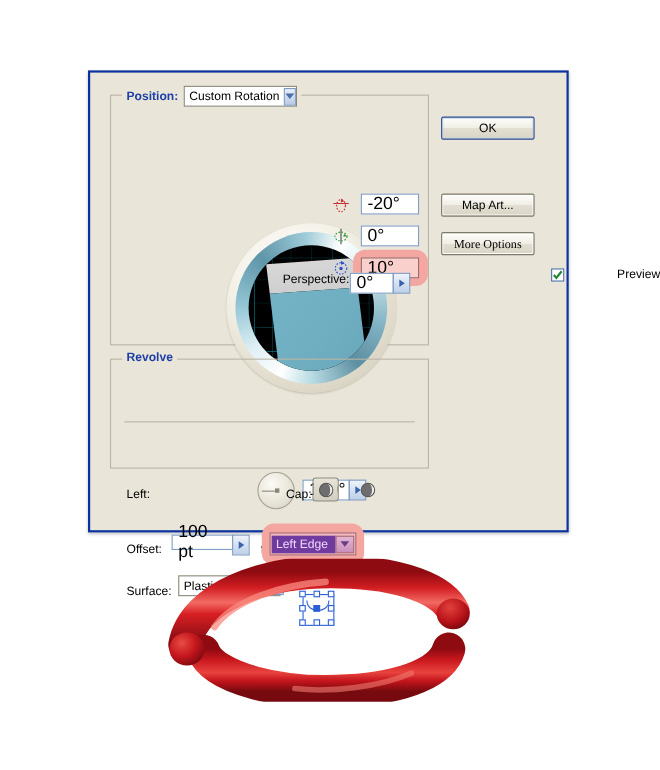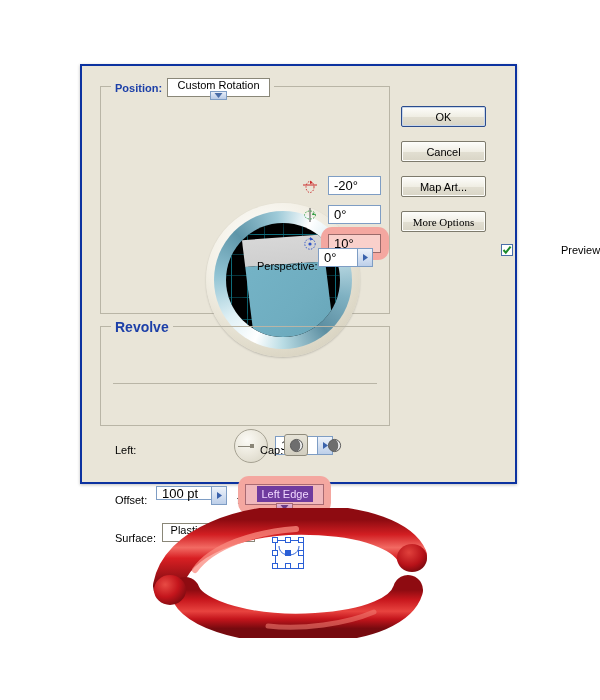--- a/index.html
+++ b/index.html
@@ -33,44 +33,44 @@
 
   
   .group{
     position:absolute;
     border:1px solid #b9b5a6;
     background:transparent;
   }
   .group > .glabel{
     position:absolute;top:-8px;left:10px;
     background:#e9e5d8;padding:0 4px;
-    color:#1c3fa8;font-size:14px;font-weight:bold;
+    color:#1c3fa8;font-size:11px;font-weight:bold;
     white-space:nowrap;
   }
   .grouphdr{
     position:absolute;top:-9px;left:10px;
     background:#e9e5d8;padding:0 4px;
     display:flex;align-items:center;gap:5px;
     white-space:nowrap;
   }
   .grouphdr .lbl{color:#1c3fa8;font-size:11px;font-weight:bold;}
 
   
   .txtfield{
     background:#fff;border:1px solid #7e9dc4;
     box-sizing:border-box;
-    font-size:13px;color:#000;
+    font-size:16px;color:#000;
     display:flex;align-items:center;
     padding:0 5px;
   }
   .selbox{
     background:#fff;border:1px solid #8a8778;
     box-sizing:border-box;height:18px;
     display:flex;align-items:center;
-    font-size:11px;color:#000;flex-direction:column;
+    font-size:11px;color:#000;
   }
   .selbox .txt{padding:0 4px 0 4px;flex:1;white-space:nowrap;}
   .selarrow{
     width:17px;height:16px;margin-right:1px;
     background:linear-gradient(to bottom,#e8eef8,#b9cbe6);
     border:1px solid #7e9dc4;box-sizing:border-box;
     display:flex;align-items:center;justify-content:center;
   }
   .selarrow svg{display:block;}
   .stepbtn{
@@ -240,21 +240,21 @@
 
     <div class="txtfield" style="left:246px;top:139px;width:53px;height:19px;position:absolute;">
       <span>0°</span>
     </div>
 
     <div class="hl" style="left:239px;top:161px;width:68px;height:33px;"></div>
     <div class="txtfield" style="left:246px;top:168px;width:53px;height:19px;position:absolute;background:#f9d0cb;border:1px solid #9a6a6a;">
       <span>10°</span>
     </div>
 
-    <span style="position:absolute;left:175px;top:194px;font-size:11px;color:#000;">Perspective:</span>
+    <span style="position:absolute;left:175px;top:182px;font-size:11px;color:#000;">Perspective:</span>
     <div class="txtfield" style="left:236px;top:182px;width:40px;height:19px;position:absolute;">
       <span>0°</span>
     </div>
     <div class="stepbtn" style="position:absolute;left:276px;top:182px;height:19px;">
       <svg width="9" height="9" viewBox="0 0 9 9">
           <path d="M2 1 L7 4.5 L2 8 Z" fill="#3a62ac"></path>
         </svg>
     </div>
 
     <div class="group" style="left:18px;top:260px;width:288px;height:98px;">
@@ -318,23 +318,20 @@
       <span class="txt">Plastic Shading</span>
       <span class="selarrow">
         <svg width="9" height="7" viewBox="0 0 9 7">
             <path d="M0.5 1 L4.5 6 L8.5 1 Z" fill="#4a6ea8"></path>
           </svg>
       </span>
     </div>
 
     <div class="btn default" style="left:319px;top:40px;">
       <span>OK</span>
-    </div>
-    <div class="btn" style="left:319px;top:75px;">
-      <span>Cancel</span>
     </div>
     <div class="btn" style="left:319px;top:110px;">
       <span>Map Art...</span>
     </div>
     <div class="btn" style="left:319px;top:145px;font-family:Liberation Serif, serif;">
       <span>More Options</span>
     </div>
 
     <div id="previewrow">
       <span class="ckbox">

